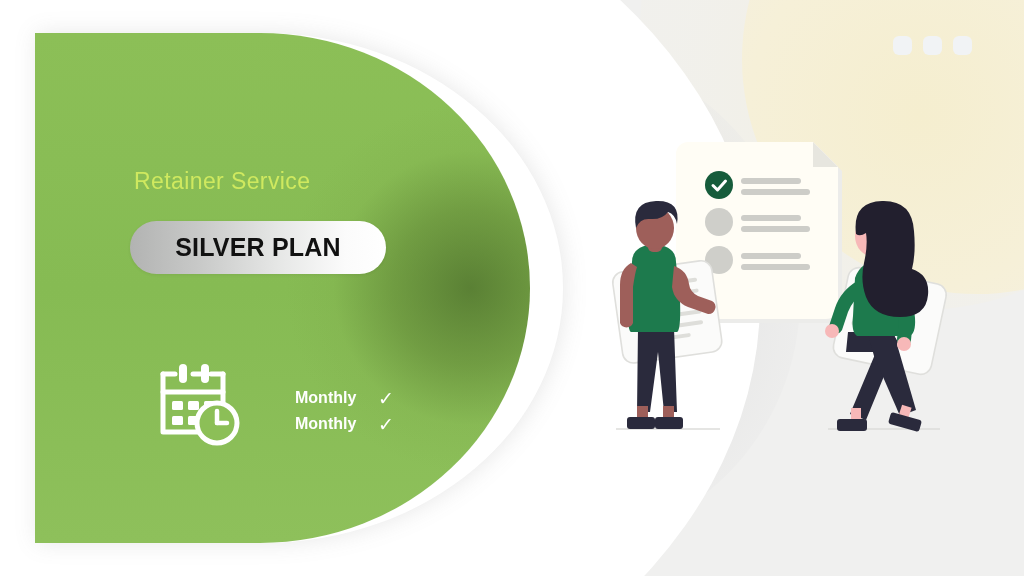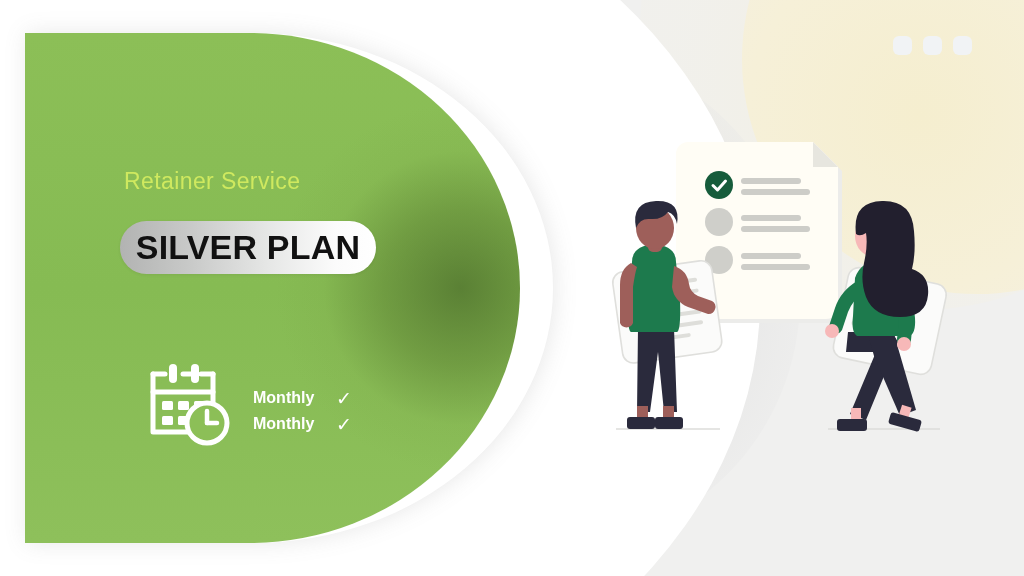--- a/index.html
+++ b/index.html
@@ -65,21 +65,21 @@
   }
   .dots .dot {
     width: 19px; height: 19px;
     border-radius: 6px;
     background: #f1f3f5;
   }
 
   
   .panel-wrap {
     position: absolute;
-    left: 25px; top: 33px;
+    left: 35px; top: 33px;
     width: 560px; height: 510px;
   }
   .panel-white {
     position: absolute;
     left: 0; top: 0;
     width: 528px; height: 510px;
     background: #ffffff;
     border-radius: 0 300px 300px 0 / 0 255px 255px 0;
     box-shadow: 2px 0 22px rgba(120,120,120,0.17);
   }
@@ -109,21 +109,21 @@
     left: 95px; top: 188px;
     width: 256px; height: 53px;
     border-radius: 27px;
     background: linear-gradient(90deg, #b2b3b2 0%, #c9cac9 28%, #e6e7e6 58%, #fbfbfb 84%, #ffffff 100%);
     display: flex;
     align-items: center;
     justify-content: center;
     box-shadow: 0 1px 3px rgba(60,70,40,0.10);
   }
   .plan-pill-label {
-    font-size: 34px;
+    font-size: 25px;
     font-weight: 700;
     letter-spacing: 0.2px;
     color: #111111;
     white-space: nowrap;
   }
 
   .features {
     position: absolute;
     left: 118px; top: 327px;
     display: flex;
@@ -141,20 +141,21 @@
     display: flex;
     align-items: center;
     gap: 11px;
   }
   .feature-label {
     font-size: 16px;
     font-weight: 700;
     color: #ffffff;
     white-space: nowrap;
     min-width: 72px;
+    margin-left: 32px;
   }
   .feature-check {
     font-size: 19px;
     color: #ffffff;
     line-height: 1;
   }
 
   
   .illustration {
     position: absolute;

